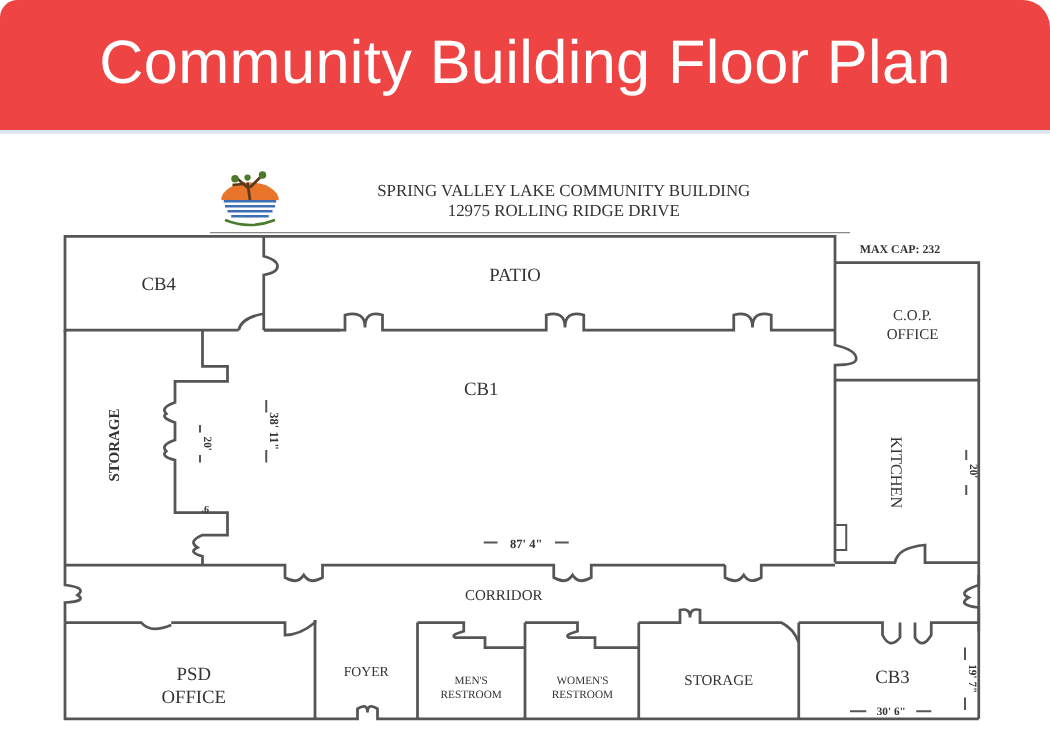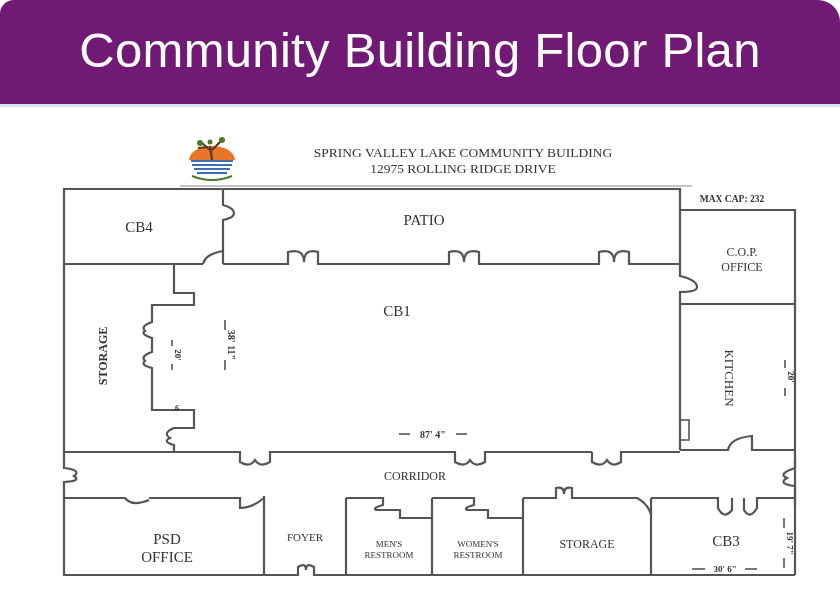--- a/index.html
+++ b/index.html
@@ -1,27 +1,27 @@
 <!DOCTYPE html>
 <html><head>
 <meta charset="utf-8">
 <style>
   html, body { margin:0; padding:0; background:#ffffff; }
   body { width:840px; height:600px; position:relative; overflow:hidden; font-family:"Liberation Sans", sans-serif; }
   .title-bar {
     position:absolute; left:0; top:0; width:840px; height:104px;
-    background:#701a75; border-radius:14px 22px 0 0;
+    background:#ef4444; border-radius:14px 22px 0 0;
     display:flex; align-items:center; justify-content:center;
     border-bottom:3px solid #d9e6f2;
   }
   .title-text {
     color:#ffffff; font-family:"Liberation Sans", sans-serif; font-size:49px;
     letter-spacing:0.3px; margin-top:-4px;
   }
-  .plan { position:absolute; left:12px; top:108px; width:723px; height:492px; }
+  .plan { position:absolute; left:0; top:108px; width:723px; height:492px; }
   svg text { font-family:"Liberation Serif", serif; fill:#333333; }
   .wall { stroke:#555555; stroke-width:2.2; fill:none; }
   .thin { stroke:#555555; stroke-width:1.6; fill:none; }
 </style>
 </head>
 <body>
 
 <div class="title-bar">
   <div class="title-text">Community Building Floor Plan</div>
 </div>

